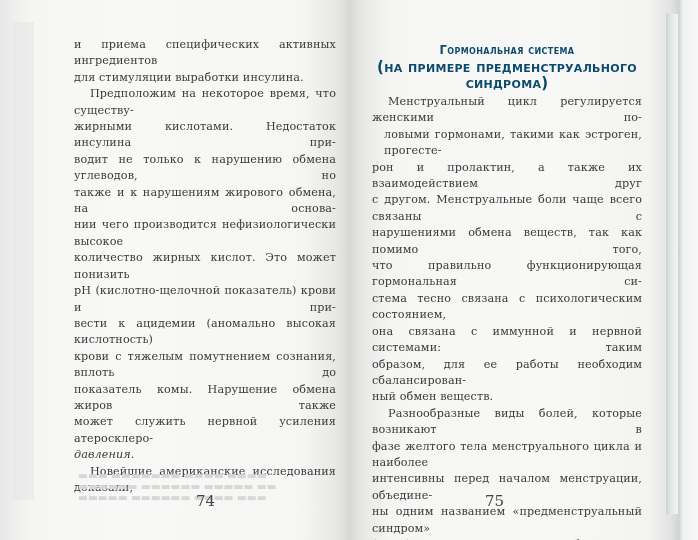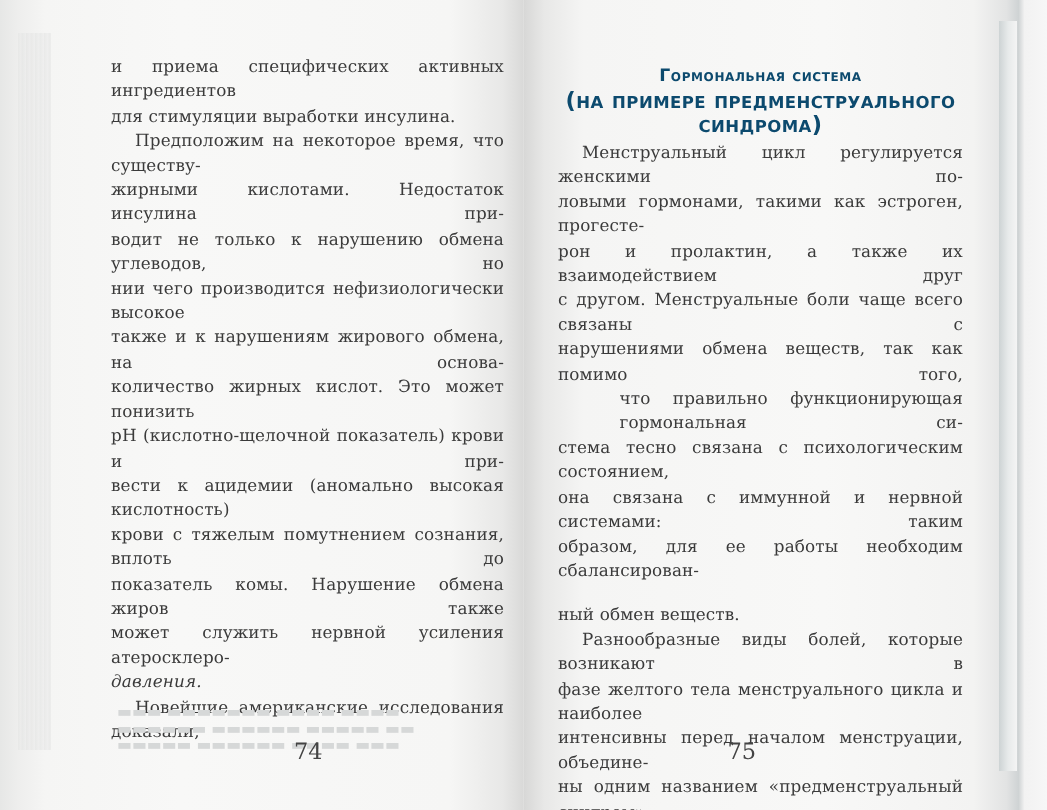--- a/index.html
+++ b/index.html
@@ -68,22 +68,22 @@
   <div class="page page-right"></div>
   <div class="edge-left"></div>
   <div class="edge-right"></div>
 
   <div class="text-block left-text" id="left-text">
       <span class="line" style="text-align: justify; text-align-last: justify;">и приема специфических активных ингредиентов</span>
       <span class="line" style="text-align: right; text-align-last: left;">для стимуляции выработки инсулина.</span>
       <span class="line" style="text-indent: 16px; text-align: justify; text-align-last: justify;">Предположим на некоторое время, что существу-</span>
       <span class="line" style="text-align: justify; text-align-last: justify;">жирными кислотами. Недостаток инсулина при-</span>
       <span class="line" style="text-align: justify; text-align-last: justify;">водит не только к нарушению обмена углеводов, но</span>
+      <span class="line" style="text-align: justify; text-align-last: justify;">также и к нарушениям жирового обмена, на основа-</span>
       <span class="line" style="text-align: justify; text-align-last: justify;">нии чего производится нефизиологически высокое</span>
-      <span class="line" style="text-align: justify; text-align-last: justify;">также и к нарушениям жирового обмена, на основа-</span>
       <span class="line" style="text-align: justify; text-align-last: justify;">количество жирных кислот. Это может понизить</span>
       <span class="line" style="text-align: justify; text-align-last: justify;">pH (кислотно-щелочной показатель) крови и при-</span>
       <span class="line" style="text-align: justify; text-align-last: justify;">вести к ацидемии (аномально высокая кислотность)</span>
       <span class="line" style="text-align: justify; text-align-last: justify;">крови с тяжелым помутнением сознания, вплоть до</span>
       <span class="line" style="text-align: justify; text-align-last: justify;">показатель комы. Нарушение обмена жиров также</span>
       <span class="line" style="text-align: justify; text-align-last: justify;">может служить нервной усиления атеросклеро-</span>
       <span class="line" style="text-align: center; text-align-last: left; font-style: italic;">давления.</span>
       <span class="line" style="text-indent: 16px; text-align: justify; text-align-last: justify;">Новейшие американские исследования доказали,</span>
     </div>
 
@@ -95,29 +95,29 @@
 
   <div class="page-number pn-left">74</div>
 
   <div class="chapter-title">
     <div class="t1">Гормональная система</div>
     <div class="t2">(на примере предменструального синдрома)</div>
   </div>
 
   <div class="text-block right-text" id="right-text">
       <span class="line" style="text-indent: 16px; text-align: justify; text-align-last: justify;">Менструальный цикл регулируется женскими по-</span>
-      <span class="line" style="text-align: justify; text-align-last: justify;">ловыми гормонами, такими как эстроген, прогесте-</span>
+      <span class="line" style="text-align: justify; text-align-last: justify; margin-left: 12px;">ловыми гормонами, такими как эстроген, прогесте-</span>
       <span class="line" style="text-align: justify; text-align-last: justify;">рон и пролактин, а также их взаимодействием друг</span>
       <span class="line" style="text-align: justify; text-align-last: justify;">с другом. Менструальные боли чаще всего связаны с</span>
       <span class="line" style="text-align: justify; text-align-last: justify;">нарушениями обмена веществ, так как помимо того,</span>
-      <span class="line" style="text-align: justify; text-align-last: justify; margin-left: 41px;">что правильно функционирующая гормональная си-</span>
+      <span class="line" style="text-align: justify; text-align-last: justify;">что правильно функционирующая гормональная си-</span>
       <span class="line" style="text-align: justify; text-align-last: justify;">стема тесно связана с психологическим состоянием,</span>
       <span class="line" style="text-align: justify; text-align-last: justify;">она связана с иммунной и нервной системами: таким</span>
       <span class="line" style="text-align: justify; text-align-last: justify;">образом, для ее работы необходим сбалансирован-</span>
-      <span class="line" style="text-align: left; text-align-last: left; margin-top: 13px;">ный обмен веществ.</span>
+      <span class="line" style="text-align: left; text-align-last: left;">ный обмен веществ.</span>
       <span class="line" style="text-indent: 16px; text-align: justify; text-align-last: justify;">Разнообразные виды болей, которые возникают в</span>
       <span class="line" style="text-align: justify; text-align-last: justify;">фазе желтого тела менструального цикла и наиболее</span>
       <span class="line" style="text-align: justify; text-align-last: justify;">интенсивны перед началом менструации, объедине-</span>
       <span class="line" style="text-align: justify; text-align-last: justify;">ны одним названием «предменструальный синдром»</span>
       <span class="line" style="text-align: justify; text-align-last: justify;">(ПМС). Он может включать в себя тяжесть в груди,</span>
     </div>
 
   <div class="page-number pn-right">75</div>
 </div>
 

